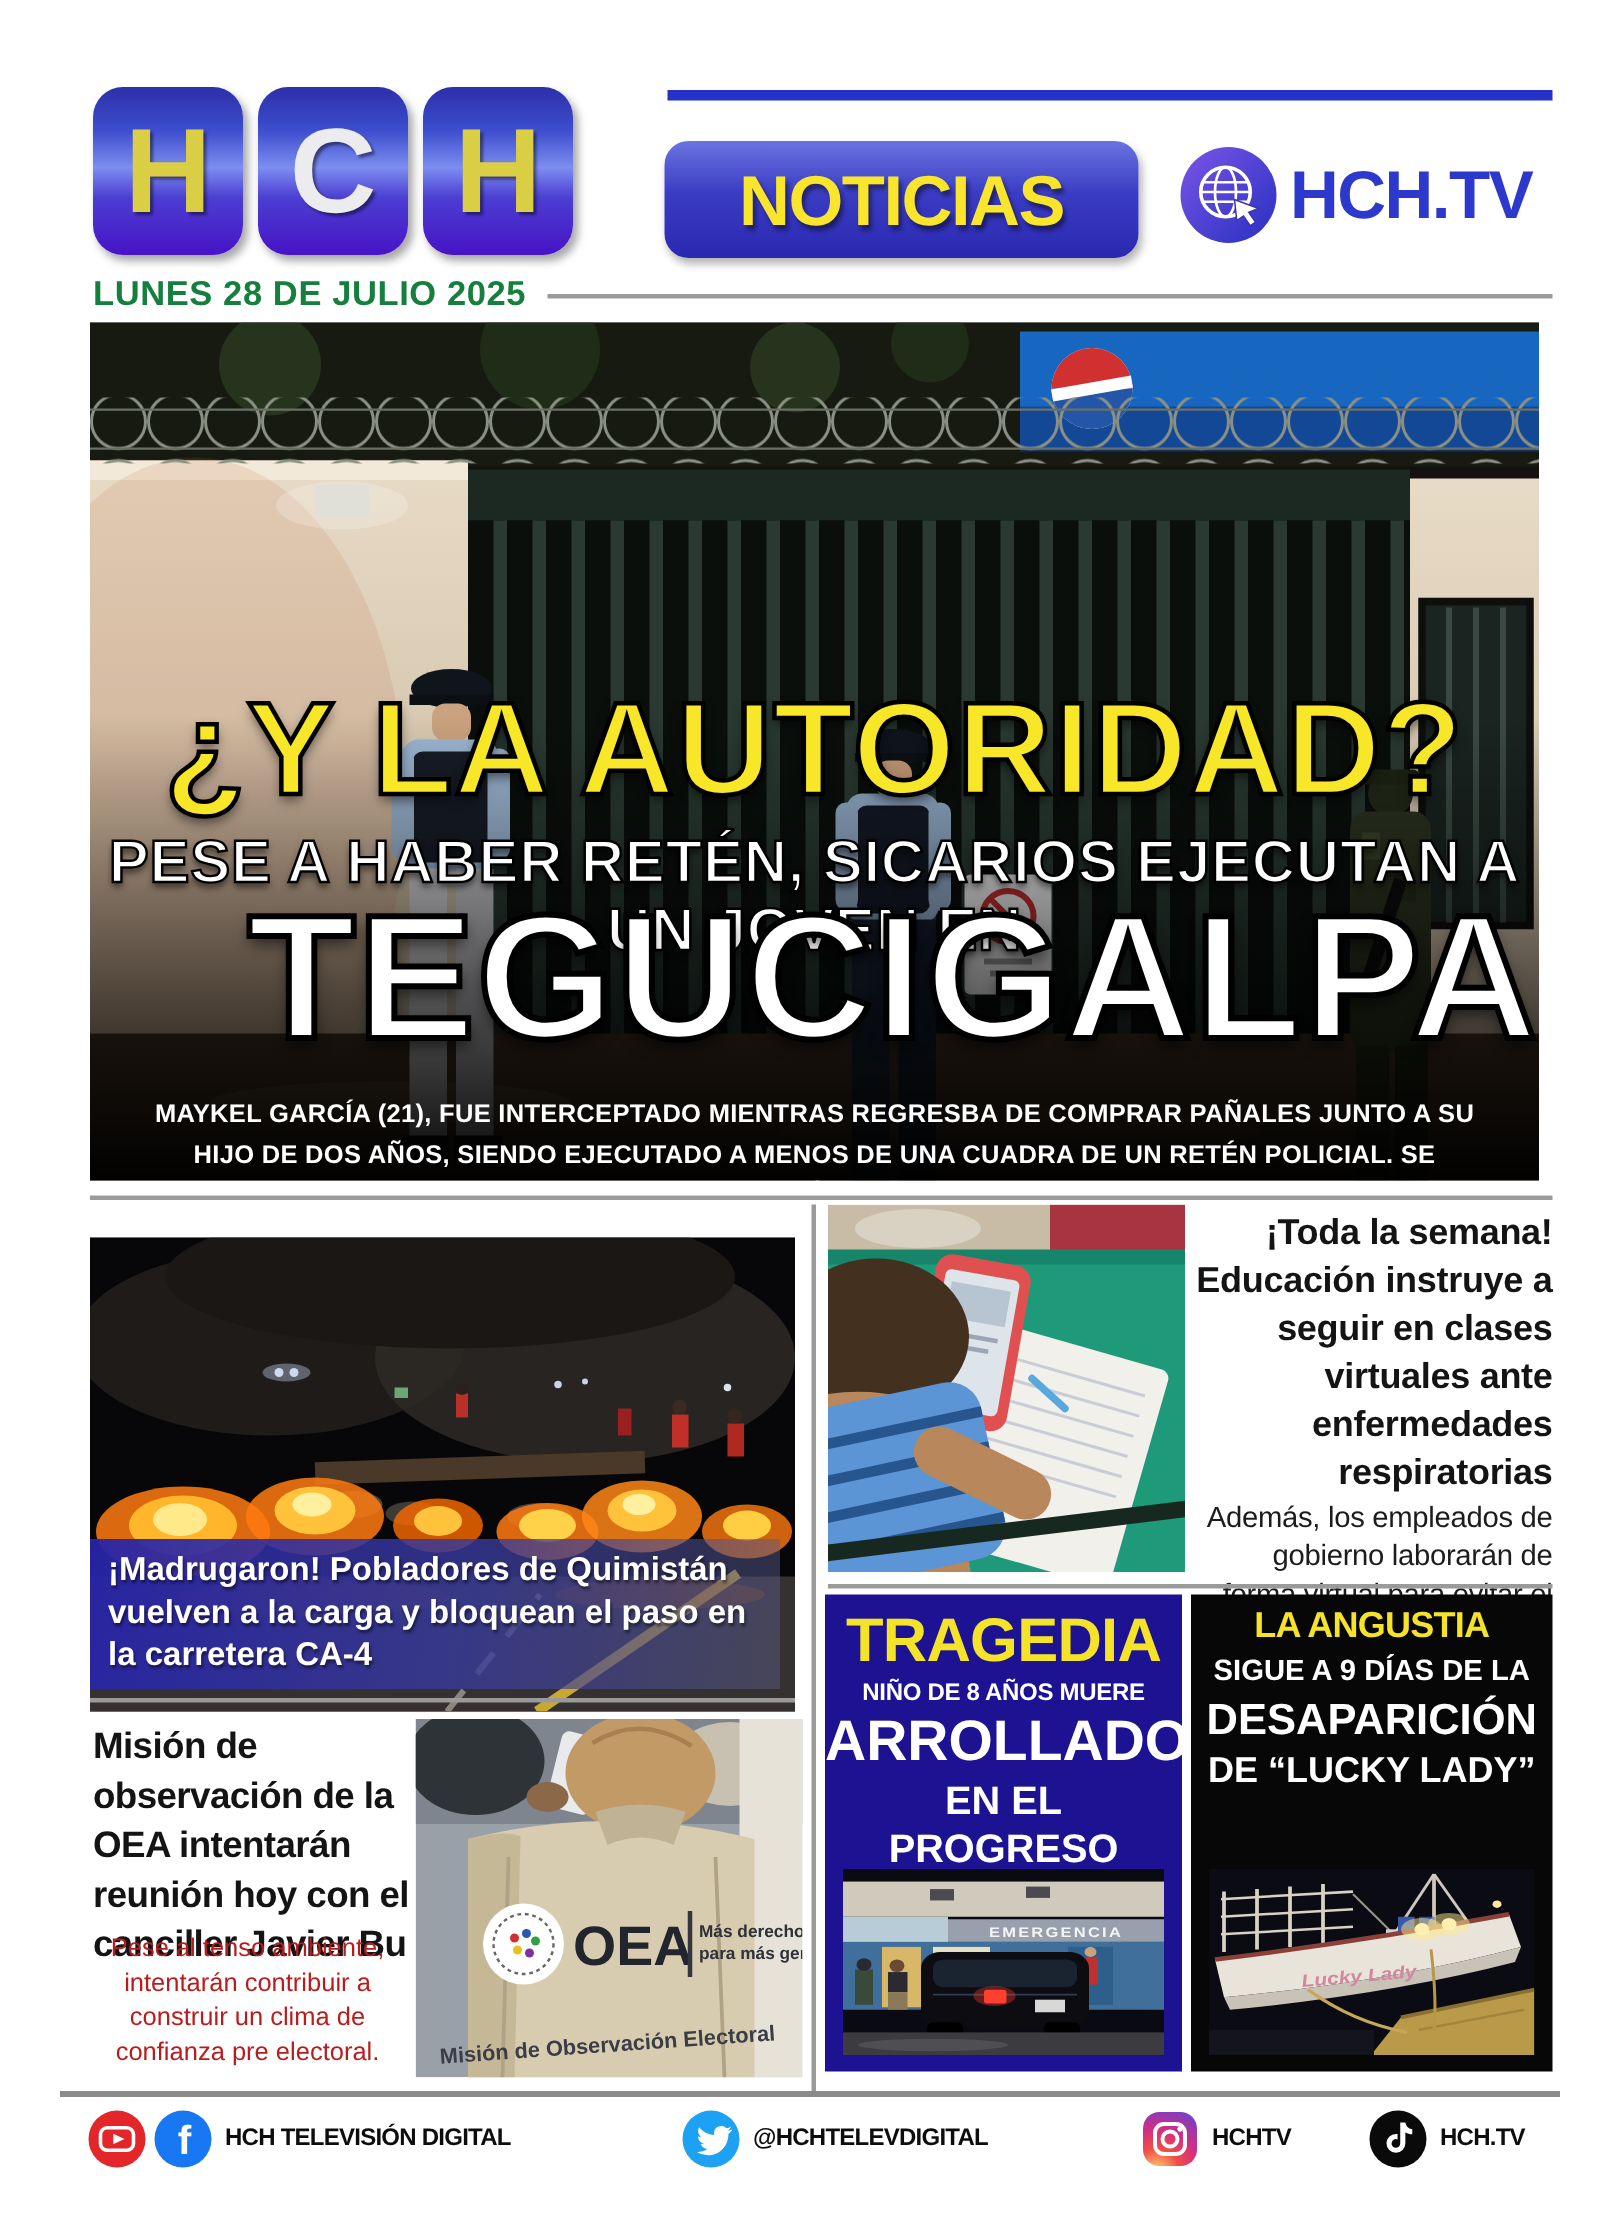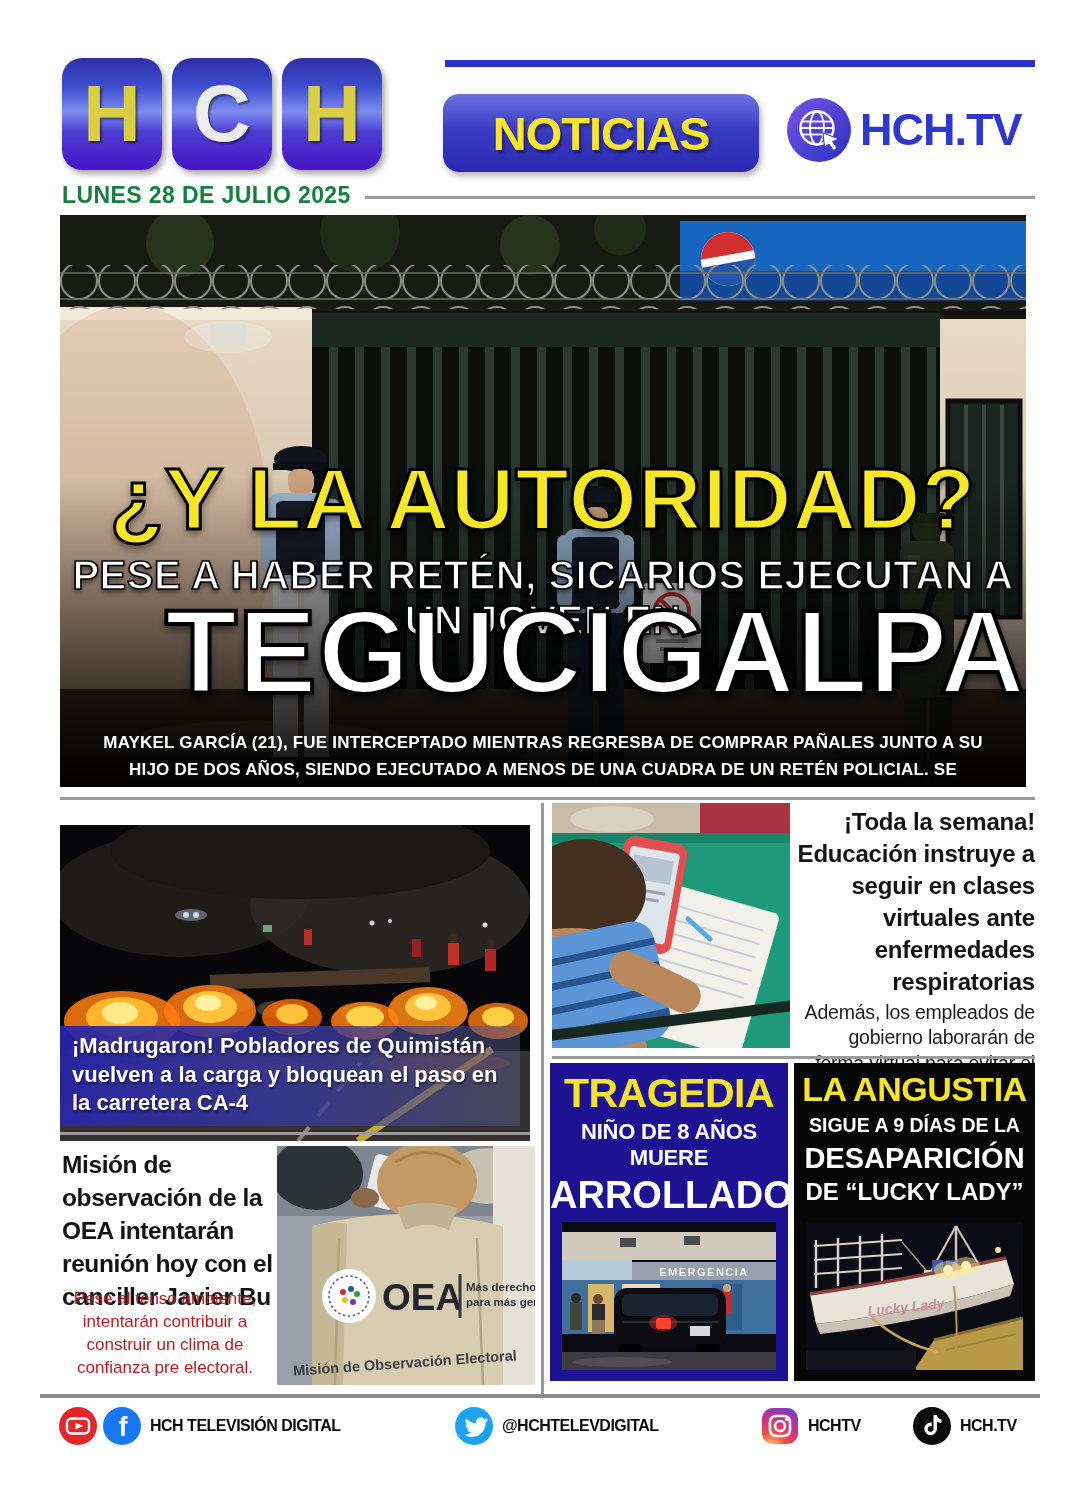--- a/index.html
+++ b/index.html
@@ -73,31 +73,31 @@
     font-size:17px; font-weight:500; color:#b91c1c; line-height:1.35;text-align:center; }
   .oea-photo { position:absolute; left:277px; top:1146px; width:258px; height:239px; overflow:hidden; }
   .oea-photo svg { width:100%; height:100%; }
 
   
   .story-box { position:absolute; top:1063px; height:318px; text-align:center; color:#fff; }
   .box-tragedia { left:550px; width:238px; background:#1c1292; }
   .box-angustia { left:794px; width:241px; background:#070707; }
   .box-title { font-weight:800; color:#f5e32a; line-height:1.1; margin-top:8px; }
   .box-tragedia .box-title { font-size:41px; letter-spacing:-.5px; }
-  .box-angustia .box-title { font-size:34px; letter-spacing:-.5px; }
+  .box-angustia .box-title { font-size:24px; letter-spacing:-.5px; }
   .box-l1 { font-weight:800; line-height:1.2; }
-  .box-tragedia .box-l1 { font-size:22px; letter-spacing:-.2px; margin-top:3px; }
+  .box-tragedia .box-l1 { font-size:16px; letter-spacing:-.2px; margin-top:3px; }
   .box-angustia .box-l1 { font-size:19.5px; margin-top:6px; }
   .box-l2 { font-weight:700; line-height:1.15; }
   .box-tragedia .box-l2 { font-size:38px; margin-top:2px; }
   .box-angustia .box-l2 { font-size:29px; margin-top:4px; }
   .box-l3 { font-weight:800; line-height:1.2; }
   .box-tragedia .box-l3 { font-size:26.5px; margin-top:1px; }
   .box-angustia .box-l3 { font-size:24px; margin-top:3px; }
-  .box-photo { position:absolute; left:12px; right:12px; bottom:11px; height:148px; overflow:hidden; }
+  .box-photo { position:absolute; left:12px; right:12px; bottom:11px; height:124px; overflow:hidden; }
   .box-photo svg { width:100%; height:100%; }
 
   
   .footer-line { position:absolute; left:40px; top:1394px; width:1000px; height:4px; background:#8a8a8a; }
   .footer { position:absolute; left:0; top:1406px; width:1080px; height:42px; }
   .f-item { position:absolute; display:flex; align-items:center; gap:8px; }
   .f-label { font-size:16px; font-weight:800; color:#0d0d0d; letter-spacing:-.5px; white-space:nowrap; }
   .f-icon { width:40px; height:40px; }
   .fi-1 { left:58px; } .fi-2 { left:454px; } .fi-3 { left:760px; } .fi-4 { left:912px; }
 

